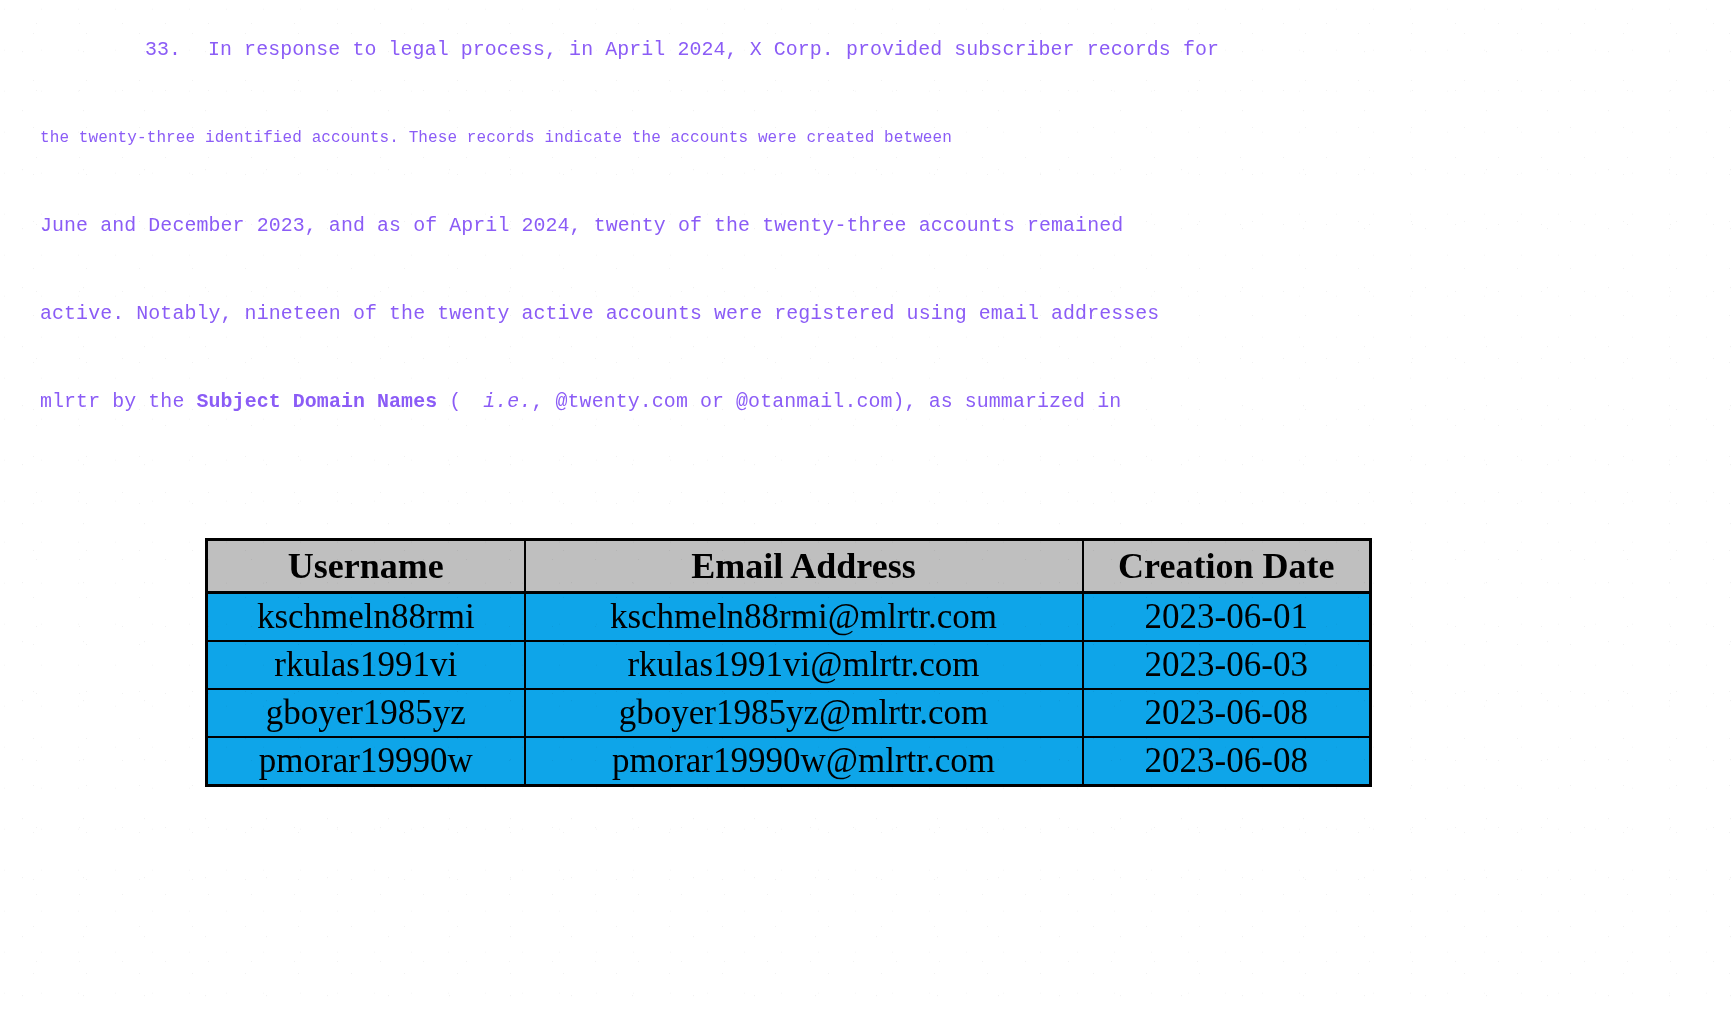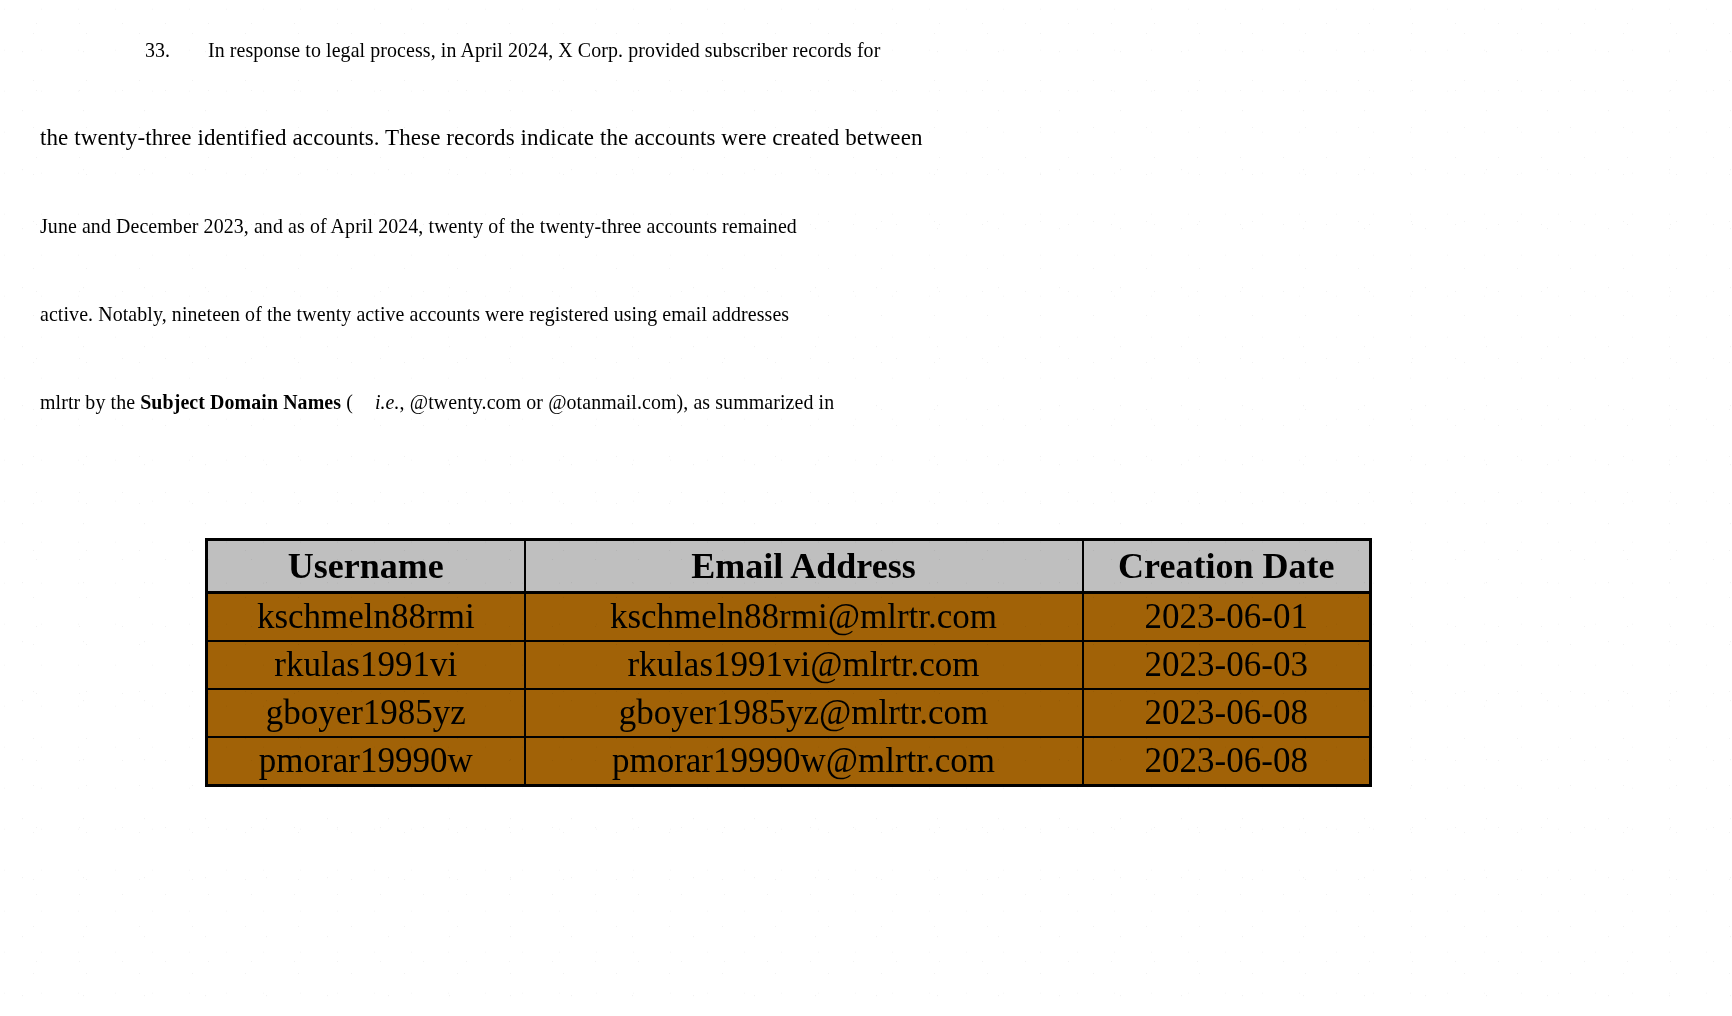--- a/index.html
+++ b/index.html
@@ -26,21 +26,22 @@
   }
 
   .para {
     position: absolute;
     left: 40px;
     top: 6px;
     width: 1500px;
     font-size: 40px;
     line-height: 88px;
     letter-spacing: 0.1px;
-    color: #000000;
+    color: #8b5cf6;
+    font-family: Liberation Mono, monospace;
   }
 
   .line {
     white-space: nowrap;
     display: block;
     height: 88px;
     line-height: 88px;
   }
 
   .para-num {
@@ -58,21 +59,21 @@
   
   .tbl-wrap {
     position: absolute;
     left: 205px;
     top: 538px;
   }
   table.records {
     border-collapse: collapse;
     border: 3px solid #000;
     font-size: 35px;
-    background: #a16207;
+    background: #0ea5e9;
     table-layout: fixed;
   }
   table.records th,
   table.records td {
     border: 2px solid #000;
     text-align: center;
     padding: 0;
     height: 46px;
     line-height: 46px;
     font-weight: normal;
@@ -107,21 +108,21 @@
 </style>
 </head>
 <body>
 
 <div class="page">
 
   <div class="para">
 
     <span class="line" style="font-size: 19.9px;"><span class="para-num">33.</span><span class="indent-gap"></span><span>In response to legal process, in April 2024, X Corp. provided subscriber records for</span></span>
 
-    <span class="line" style="font-size: 23px;"><span>the twenty-three identified accounts.  These records indicate the accounts were created between</span></span>
+    <span class="line" style="font-size: 16px;"><span>the twenty-three identified accounts.  These records indicate the accounts were created between</span></span>
 
     <span class="line" style="font-size: 19.9px;"><span>June and December 2023, and as of April 2024, twenty of the twenty-three accounts remained</span></span>
 
     <span class="line" style="font-size: 19.9px;"><span>active.  Notably, nineteen of the twenty active accounts were registered using email addresses</span></span>
 
     <span class="line" style="font-size: 19.9px;"><span>mlrtr by the </span><span class="bold">Subject Domain Names</span><span> (</span><span class="ital">i.e.</span><span>, @twenty.com or @otanmail.com), as summarized in</span></span>
 
 
   </div>
 

